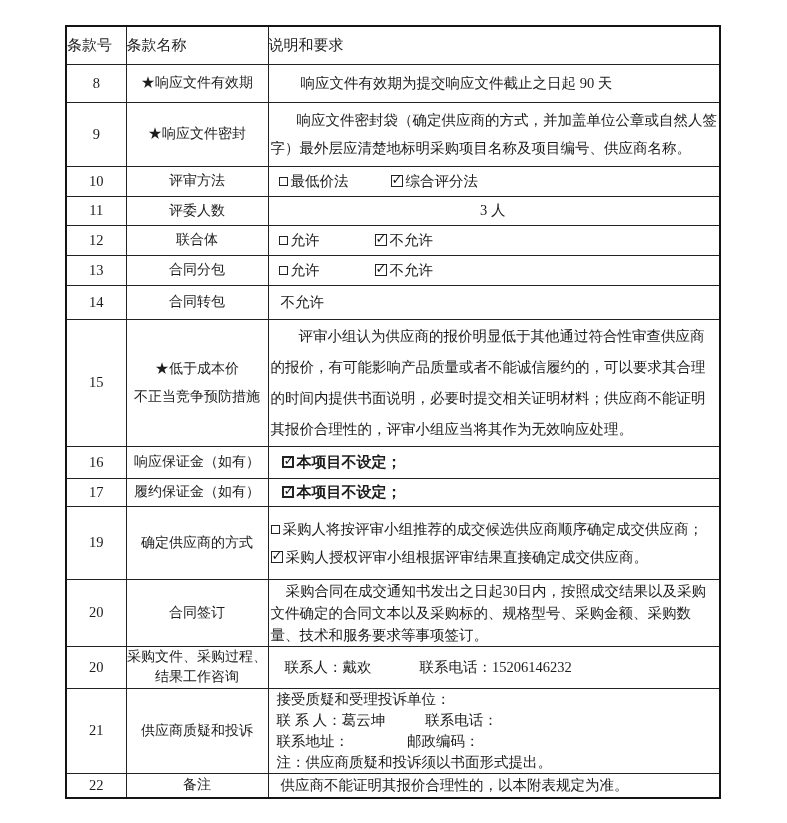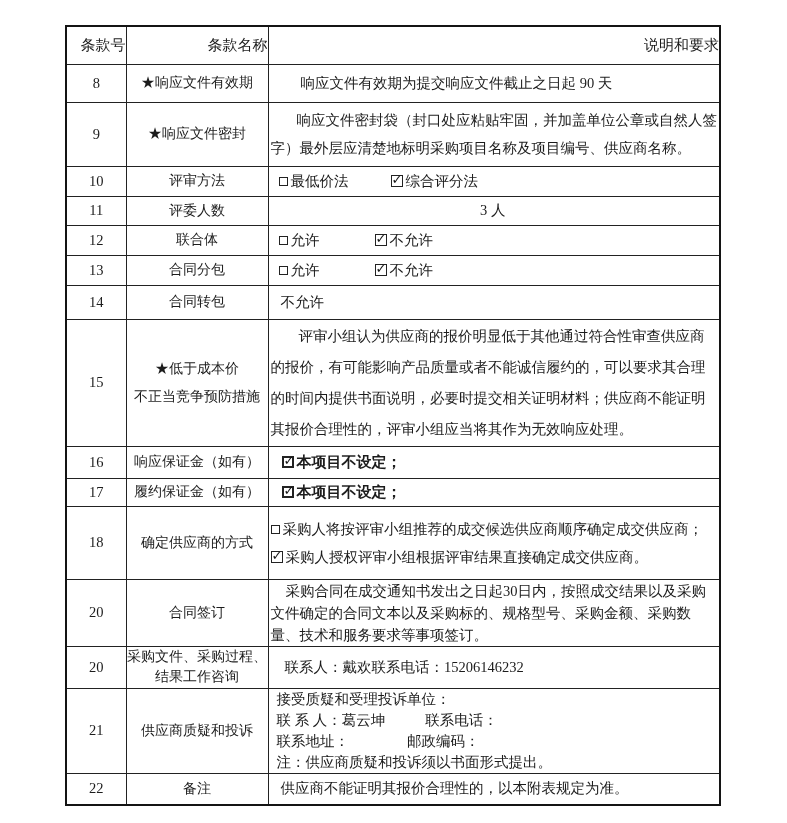--- a/index.html
+++ b/index.html
@@ -11,21 +11,21 @@
   table.clause{
     position:absolute;left:65px;top:25px;
     border-collapse:collapse;table-layout:fixed;
     border:2px solid #141414;
   }
   th,td{
     border:1px solid #222222;
     padding:0;overflow:hidden;font-weight:normal;
     vertical-align:middle;
   }
-  th{text-align:right;font-size:15px;}
+  th{text-align:left;font-size:15px;}
   td.c1{text-align:center;}
   td.c2{text-align:center;font-size:14px;line-height:20px;}
   td.c2 .nline{white-space:nowrap;}
   td.c3{text-align:left;padding-left:19px;padding-right:2px;}
   td.c3.center{text-align:center;padding-left:0;}
   .para{text-align:justify;}
   .lh28{line-height:28px;}
   .lh31{line-height:31px;margin-top:14px;}
   .lh22{line-height:22px;}
   .lh21{line-height:21px;}
@@ -54,21 +54,21 @@
     font-family:"DejaVu Sans",sans-serif;
   }
   .cbc.heavy{border-width:2px;}
   .cbc.heavy::after{font-weight:bold;top:-4px;}
   .boldtxt{
     font-weight:bold;font-size:15px;
     font-family:"Liberation Sans","DejaVu Sans",sans-serif;
   }
   .gap42{margin-left:42px;}
   .gap55{margin-left:55px;}
-  .gap48{}
+  .gap48{margin-left:48px;}
   .gap40{margin-left:40px;}
   .gap38{margin-left:58px;}
 </style>
 </head>
 <body>
 
 <table class="clause">
   <colgroup>
     <col style="width:60px">
       <col style="width:142px">
@@ -85,21 +85,21 @@
 
     <tr style="height:38px">
       <td class="c1">8</td>
       <td class="c2">★响应文件有效期</td>
       <td class="c3 ind13">响应文件有效期为提交响应文件截止之日起 90 天</td>
     </tr>
 
     <tr style="height:64px">
       <td class="c1">9</td>
       <td class="c2">★响应文件密封</td>
-      <td class="c3 para lh28 ind26 pl2">响应文件密封袋（封口处应粘贴牢固，并加盖单位公章或自然人签字）最外层应清楚地标明采购项目名称及项目编号、供应商名称。</td>
+      <td class="c3 para lh28 ind26 pl2">响应文件密封袋（确定供应商的方式，并加盖单位公章或自然人签字）最外层应清楚地标明采购项目名称及项目编号、供应商名称。</td>
     </tr>
 
     <tr style="height:30px">
       <td class="c1">10</td>
       <td class="c2">评审方法</td>
       <td class="c3 pl10">
         <span class="cb"></span><span>最低价法</span><span class="cbc gap42"></span><span>综合评分法</span>
       </td>
     </tr>
 
@@ -150,21 +150,21 @@
 
     <tr style="height:28px">
       <td class="c1">17</td>
       <td class="c2">履约保证金（如有）</td>
       <td class="c3 pl13">
         <span class="cbc heavy"></span><span class="boldtxt">本项目不设定；</span>
       </td>
     </tr>
 
     <tr style="height:73px">
-      <td class="c1">18</td>
+      <td class="c1">19</td>
       <td class="c2">确定供应商的方式</td>
       <td class="c3 lh28 pl2">
         <div><span class="cb"></span><span>采购人将按评审小组推荐的成交候选供应商顺序确定成交供应商；</span></div>
         <div><span class="cbc"></span><span>采购人授权评审小组根据评审结果直接确定成交供应商。</span></div>
       </td>
     </tr>
 
     <tr style="height:66px">
       <td class="c1">20</td>
       <td class="c2">合同签订</td>
@@ -186,20 +186,20 @@
       <td class="c1">21</td>
       <td class="c2">供应商质疑和投诉</td>
       <td class="c3 lh21 pl8">
         <div>接受质疑和受理投诉单位：</div>
         <div><span>联 系 人：葛云坤</span><span class="gap40">联系电话：</span></div>
         <div><span>联系地址：</span><span class="gap38">邮政编码：</span></div>
         <div>注：供应商质疑和投诉须以书面形式提出。</div>
       </td>
     </tr>
 
-    <tr style="height:32px">
+    <tr style="height:25px">
       <td class="c1">22</td>
       <td class="c2">备注</td>
       <td class="c3 pl12">供应商不能证明其报价合理性的，以本附表规定为准。</td>
     </tr>
 
   </tbody>
 </table>
 
 </body></html>

